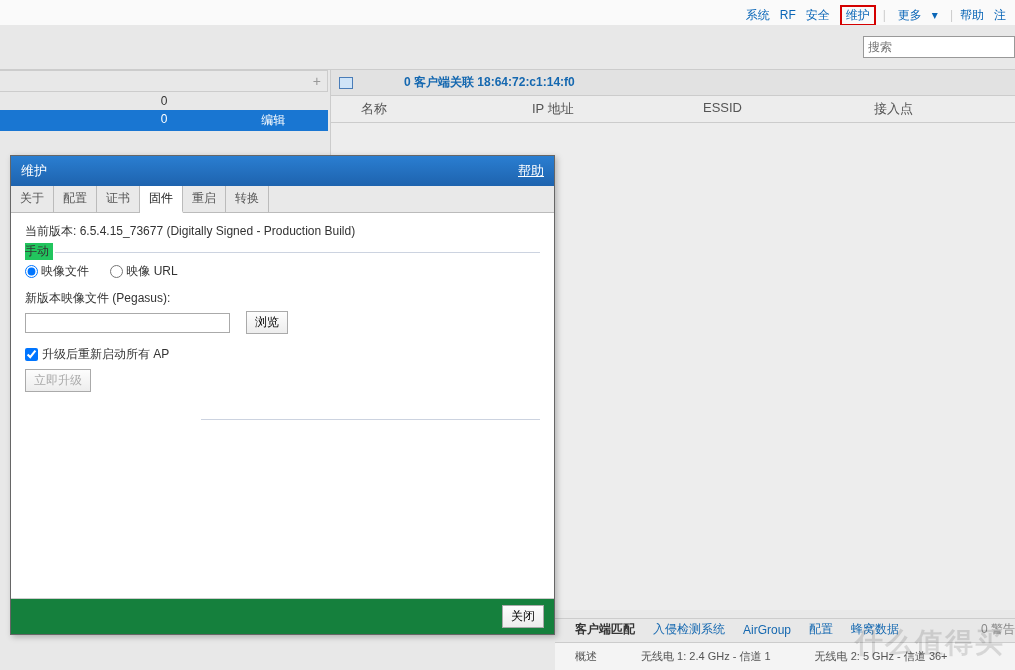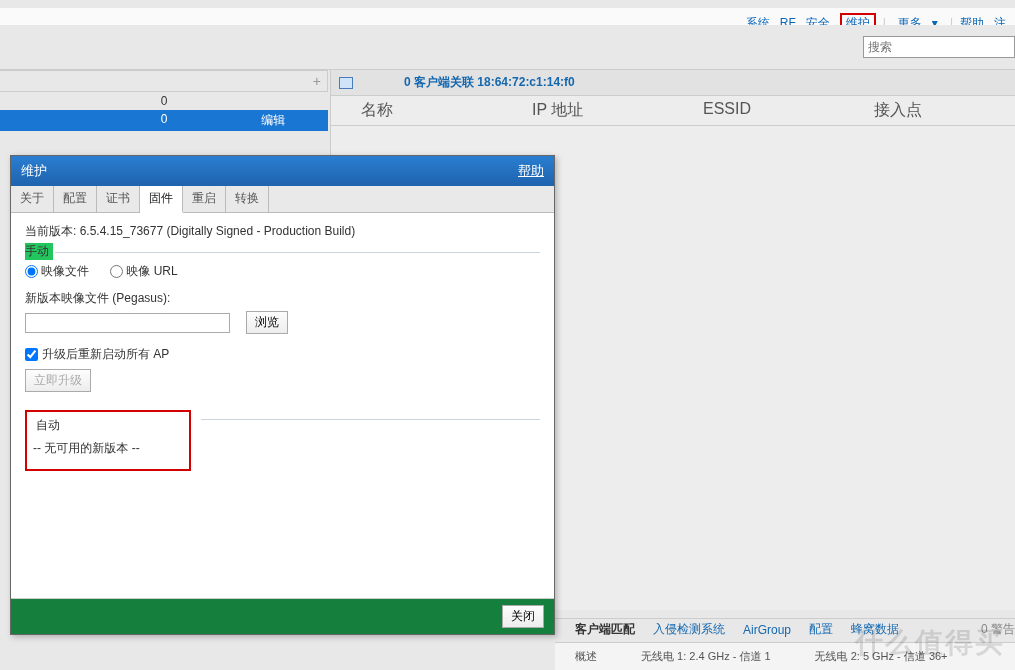--- a/index.html
+++ b/index.html
@@ -9,21 +9,21 @@
     background: #e8e8e8;
     width: 1015px;
     height: 670px;
     overflow: hidden;
     position: relative;
     color: #333;
   }
   
   .top-menu {
     position: absolute;
-    top: 8px; left: 0; right: 0;
+    top: 0; left: 0; right: 0;
     height: 31px;
     background: #fafafa;
     border-bottom: 1px solid #ccc;
     display: flex;
     justify-content: flex-end;
     align-items: center;
     padding-right: 4px;
   }
   .top-menu span, .top-menu a {
     color: #0a66b7;
@@ -122,21 +122,21 @@
     width: 14px; height: 12px;
     display: inline-block;
     border: 1px solid #4a7db8;
     background: #cfe4f8;
     margin-right: 8px;
   }
   .right-cols {
     display: flex;
     background: #ededed;
     border-bottom: 1px solid #ccc;
-    font-size: 16px;
+    font-size: 13px;
     color: #555;
     padding: 4px 0;
   }
   .right-cols > div { flex: 1; text-align: left; padding-left: 30px;}
   
   .bottom-tabs {
     position: absolute;
     left: 555px; right: 0;
     bottom: 30px;
     height: 22px;
@@ -376,22 +376,18 @@
         <button class="browse-btn">浏览</button>
       </div>
       <div class="chk-row">
         <label><input type="checkbox" checked="" style=""><span>升级后重新启动所有 AP</span></label>
       </div>
       <button class="upgrade-btn">立即升级</button>
     </div>
 
     <div class="auto-section">
       <div class="auto-rule"></div>
-      <div class="redbox">
-        <span class="legend">自动</span>
-        <div class="no-version">-- 无可用的新版本 --</div>
-      </div>
     </div>
   </div>
   <div class="dialog-footer">
     <button class="close-btn">关闭</button>
   </div>
 </div>
 
 </body></html>

